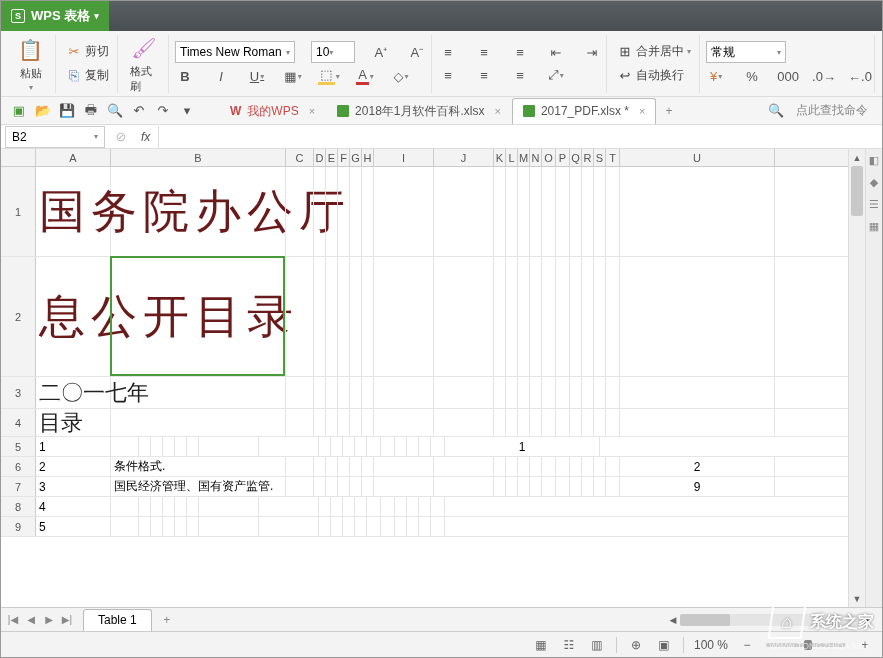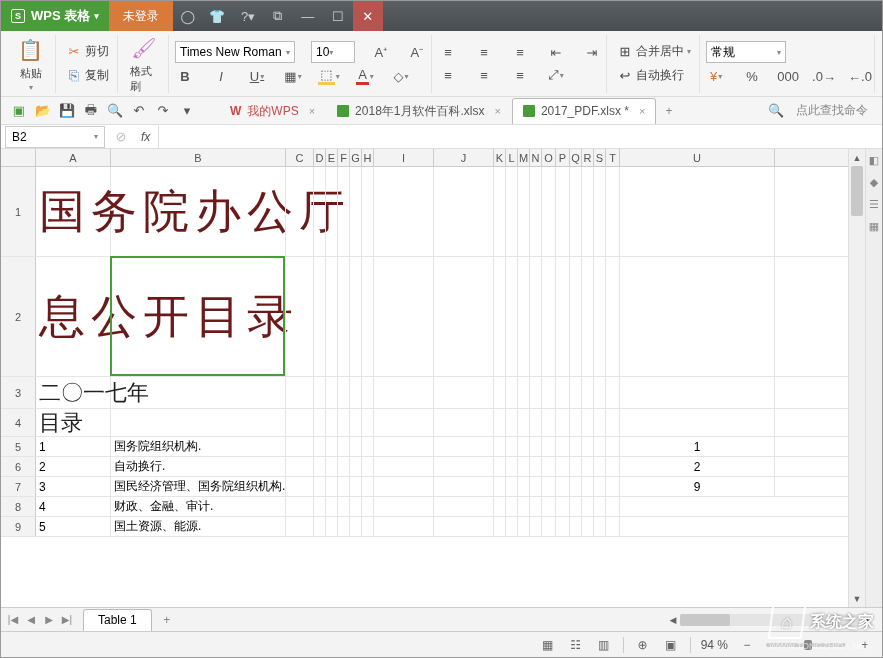--- a/index.html
+++ b/index.html
@@ -88,30 +88,20 @@
 <body>
 
 <div class="window">
 
   <div class="titlebar">
     <div class="wps-logo">
         <span class="s">S</span>
         <span>WPS 表格</span>
         <span style="margin-left:4px;font-size:9px">▾</span>
       </div>
-    <div class="btns">
-      <div class="login">未登录</div>
-      <div class="ico">◯</div>
-      <div class="ico">👕</div>
-      <div class="ico">?▾</div>
-      <div class="ico">⧉</div>
-      <div class="ico">—</div>
-      <div class="ico">☐</div>
-      <div class="ico close">✕</div>
-    </div>
   </div>
 
 
   <div class="ribbon">
     <div class="rgrp">
       <div class="bigbtn">
           <span class="gly">📋</span>
           <span>粘贴</span>
           <span class="dd-caret">▾</span>
         </div>
@@ -374,21 +364,20 @@
             <div class="cell" style="width: 14px;"></div>
             <div class="cell" style="width: 12px;"></div>
             <div class="cell" style="width: 12px;"></div>
             <div class="cell" style="width: 12px;"></div>
             <div class="cell" style="width: 14px;"></div>
             <div class="cell" style="width: 155px;"></div>
           </div>
           <div class="row" style="height: 20px;">
             <div class="rh">5</div>
             <div class="cell" style="width: 75px;">1</div>
-            <div class="cell" style="width: 175px;">国务院组织机构.</div>
             <div class="cell" style="width: 28px;"></div>
             <div class="cell" style="width: 12px;"></div>
             <div class="cell" style="width: 12px;"></div>
             <div class="cell" style="width: 12px;"></div>
             <div class="cell" style="width: 12px;"></div>
             <div class="cell" style="width: 12px;"></div>
             <div class="cell" style="width: 60px;"></div>
             <div class="cell" style="width: 60px;"></div>
             <div class="cell" style="width: 12px;"></div>
             <div class="cell" style="width: 12px;"></div>
@@ -398,21 +387,21 @@
             <div class="cell" style="width: 14px;"></div>
             <div class="cell" style="width: 12px;"></div>
             <div class="cell" style="width: 12px;"></div>
             <div class="cell" style="width: 12px;"></div>
             <div class="cell" style="width: 14px;"></div>
             <div class="cell" style="width: 155px; justify-content: center;">1</div>
           </div>
           <div class="row" style="height: 20px;">
             <div class="rh">6</div>
             <div class="cell" style="width: 75px;">2</div>
-            <div class="cell" style="width: 175px;">自动换行.</div>
+            <div class="cell" style="width: 175px;">条件格式.</div>
             <div class="cell" style="width: 28px;"></div>
             <div class="cell" style="width: 12px;"></div>
             <div class="cell" style="width: 12px;"></div>
             <div class="cell" style="width: 12px;"></div>
             <div class="cell" style="width: 12px;"></div>
             <div class="cell" style="width: 12px;"></div>
             <div class="cell" style="width: 60px;"></div>
             <div class="cell" style="width: 60px;"></div>
             <div class="cell" style="width: 12px;"></div>
             <div class="cell" style="width: 12px;"></div>
@@ -422,21 +411,21 @@
             <div class="cell" style="width: 14px;"></div>
             <div class="cell" style="width: 12px;"></div>
             <div class="cell" style="width: 12px;"></div>
             <div class="cell" style="width: 12px;"></div>
             <div class="cell" style="width: 14px;"></div>
             <div class="cell" style="width: 155px; justify-content: center;">2</div>
           </div>
           <div class="row" style="height: 20px;">
             <div class="rh">7</div>
             <div class="cell" style="width: 75px;">3</div>
-            <div class="cell" style="width: 175px;">国民经济管理、国务院组织机构.</div>
+            <div class="cell" style="width: 175px;">国民经济管理、国有资产监管.</div>
             <div class="cell" style="width: 28px;"></div>
             <div class="cell" style="width: 12px;"></div>
             <div class="cell" style="width: 12px;"></div>
             <div class="cell" style="width: 12px;"></div>
             <div class="cell" style="width: 12px;"></div>
             <div class="cell" style="width: 12px;"></div>
             <div class="cell" style="width: 60px;"></div>
             <div class="cell" style="width: 60px;"></div>
             <div class="cell" style="width: 12px;"></div>
             <div class="cell" style="width: 12px;"></div>
@@ -446,21 +435,20 @@
             <div class="cell" style="width: 14px;"></div>
             <div class="cell" style="width: 12px;"></div>
             <div class="cell" style="width: 12px;"></div>
             <div class="cell" style="width: 12px;"></div>
             <div class="cell" style="width: 14px;"></div>
             <div class="cell" style="width: 155px; justify-content: center;">9</div>
           </div>
           <div class="row" style="height: 20px;">
             <div class="rh">8</div>
             <div class="cell" style="width: 75px;">4</div>
-            <div class="cell" style="width: 175px;">财政、金融、审计.</div>
             <div class="cell" style="width: 28px;"></div>
             <div class="cell" style="width: 12px;"></div>
             <div class="cell" style="width: 12px;"></div>
             <div class="cell" style="width: 12px;"></div>
             <div class="cell" style="width: 12px;"></div>
             <div class="cell" style="width: 12px;"></div>
             <div class="cell" style="width: 60px;"></div>
             <div class="cell" style="width: 60px;"></div>
             <div class="cell" style="width: 12px;"></div>
             <div class="cell" style="width: 12px;"></div>
@@ -469,21 +457,20 @@
             <div class="cell" style="width: 14px;"></div>
             <div class="cell" style="width: 14px;"></div>
             <div class="cell" style="width: 12px;"></div>
             <div class="cell" style="width: 12px;"></div>
             <div class="cell" style="width: 12px;"></div>
             <div class="cell" style="width: 14px;"></div>
           </div>
           <div class="row" style="height: 20px;">
             <div class="rh">9</div>
             <div class="cell" style="width: 75px;">5</div>
-            <div class="cell" style="width: 175px;">国土资源、能源.</div>
             <div class="cell" style="width: 28px;"></div>
             <div class="cell" style="width: 12px;"></div>
             <div class="cell" style="width: 12px;"></div>
             <div class="cell" style="width: 12px;"></div>
             <div class="cell" style="width: 12px;"></div>
             <div class="cell" style="width: 12px;"></div>
             <div class="cell" style="width: 60px;"></div>
             <div class="cell" style="width: 60px;"></div>
             <div class="cell" style="width: 12px;"></div>
             <div class="cell" style="width: 12px;"></div>
@@ -533,21 +520,21 @@
   </div>
 
   <div class="status">
     <span class="sic">▦</span>
     <span class="sic">☷</span>
     <span class="sic">▥</span>
     <div class="divider"></div>
     <span class="sic">⊕</span>
     <span class="sic">▣</span>
     <div class="divider"></div>
-    <span>94 %</span>
+    <span>100 %</span>
     <span class="sic">−</span>
     <div class="zoom-slider">
         <div class="knob"></div>
       </div>
     <span class="sic">+</span>
   </div>
 
   <div class="watermark">
       <span class="logo">⌂</span>
       <span>系统之家</span>

